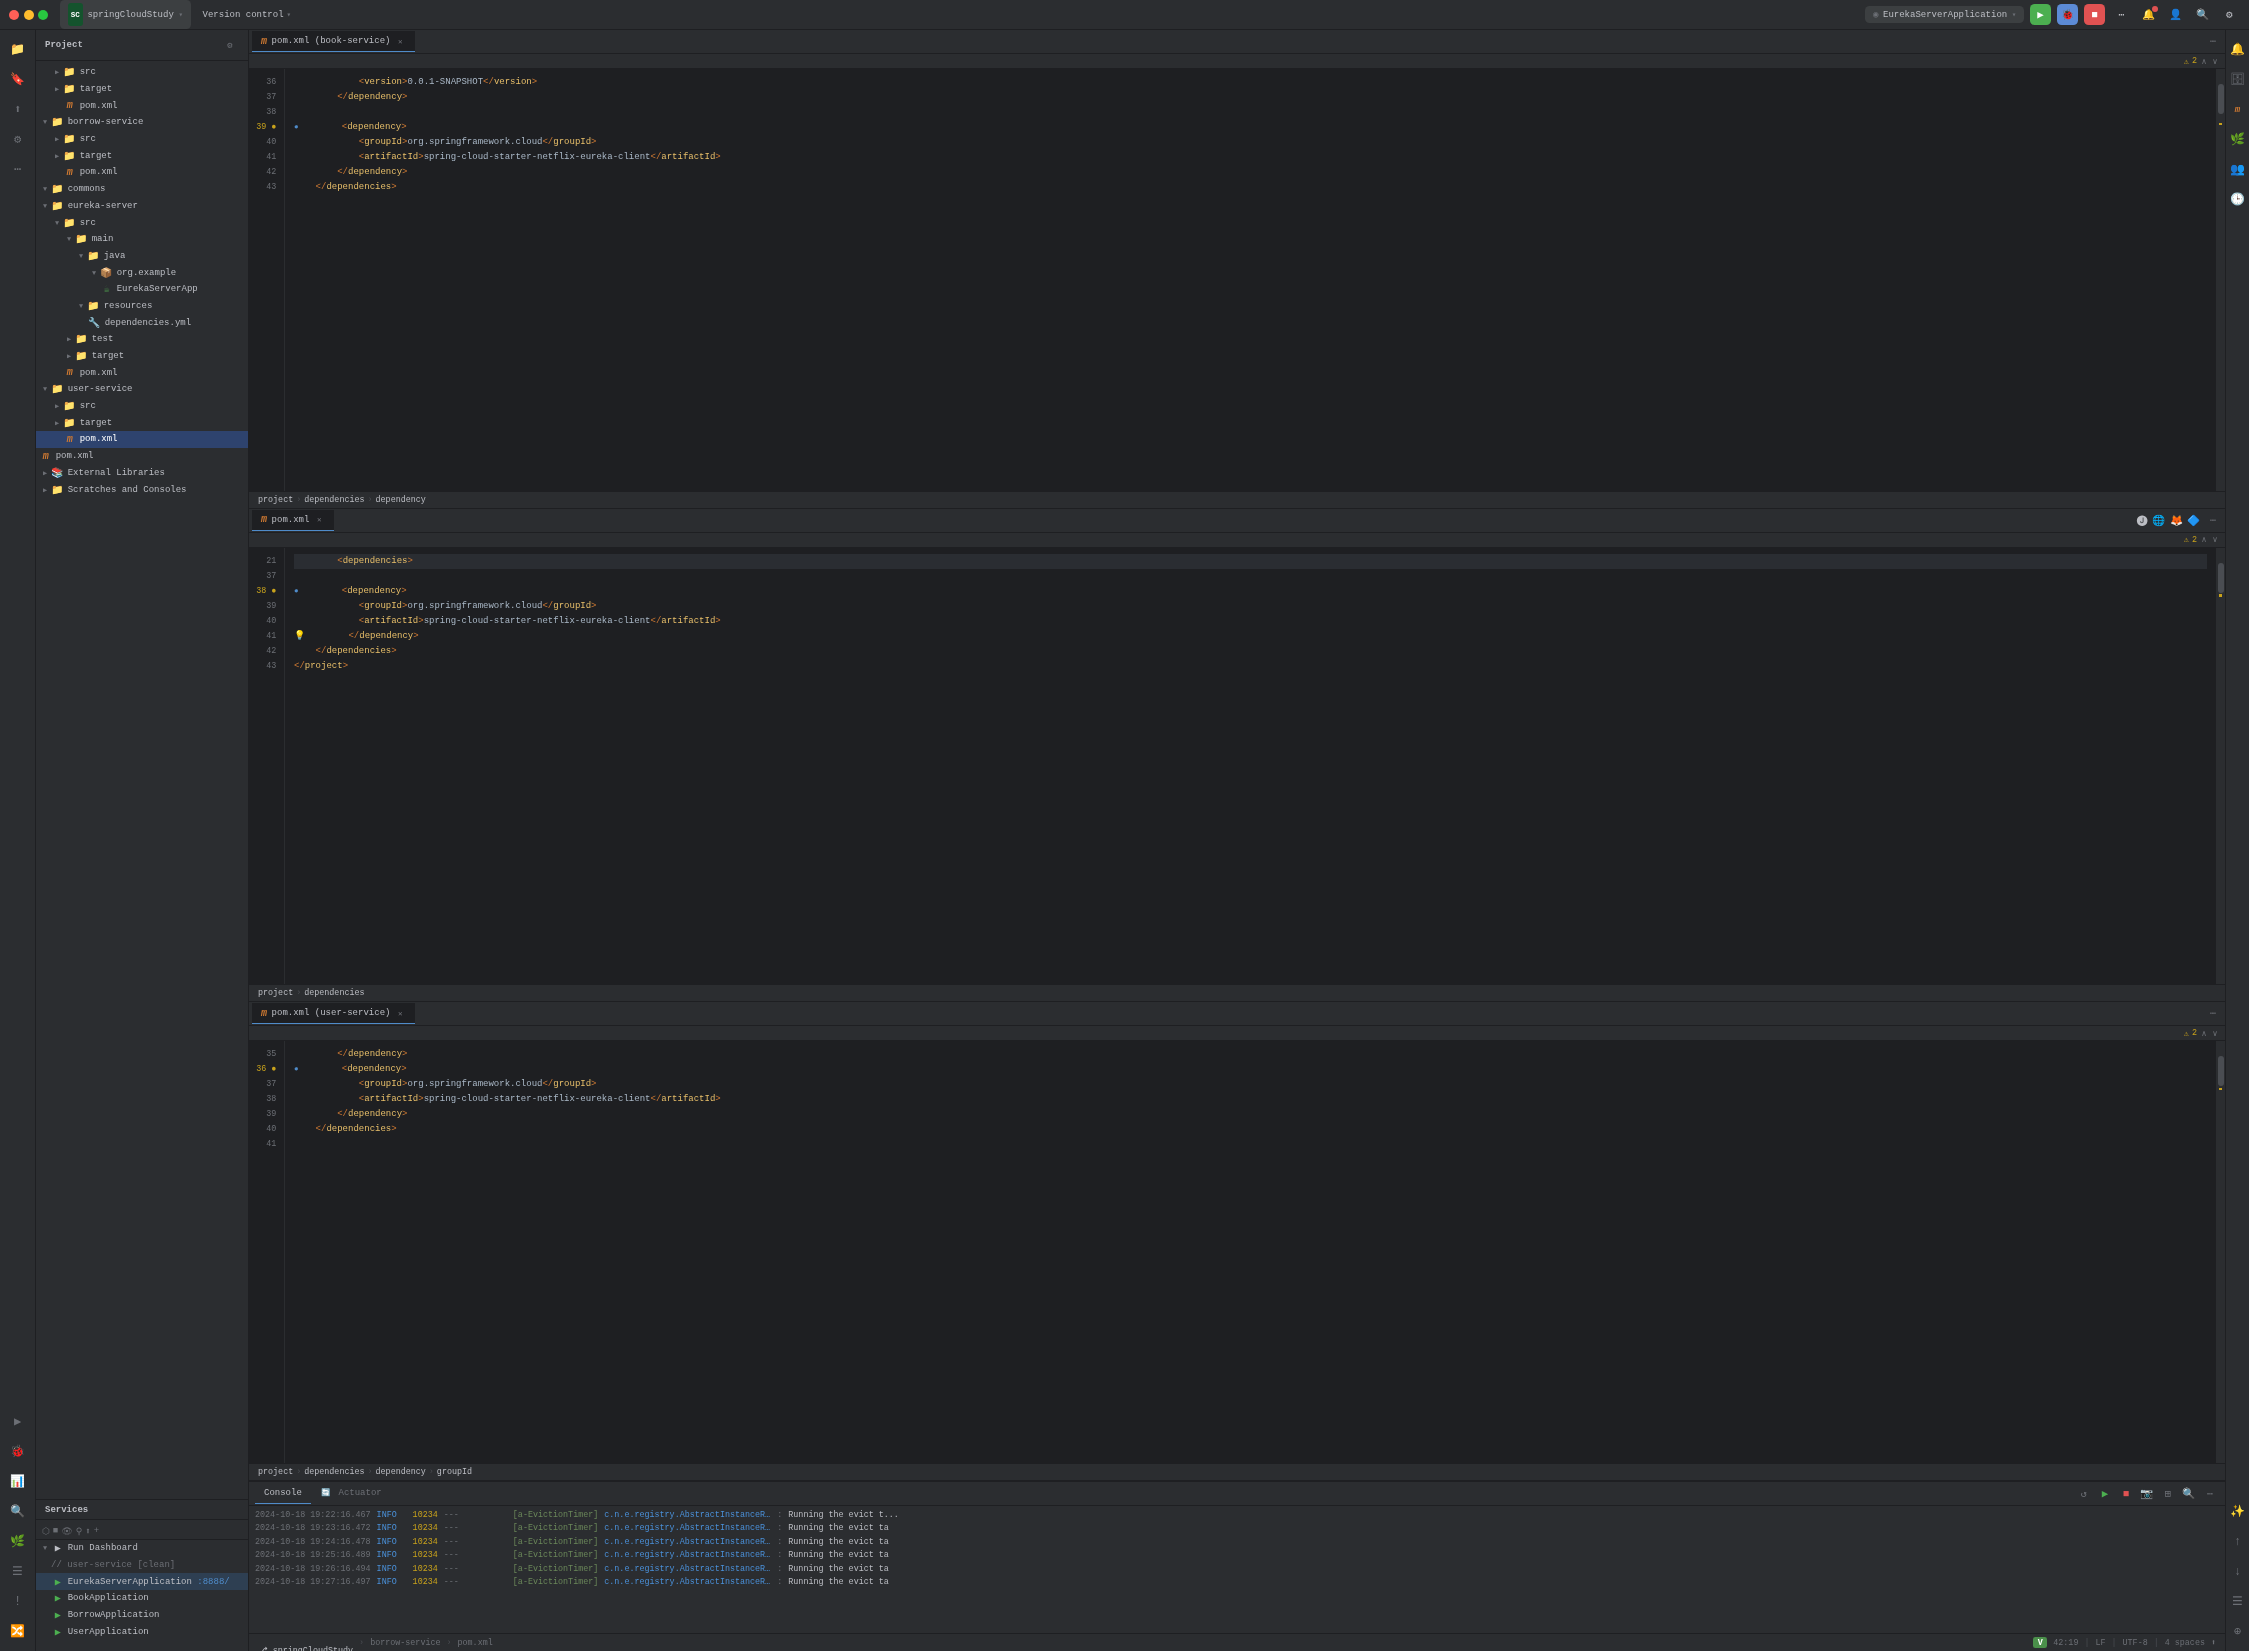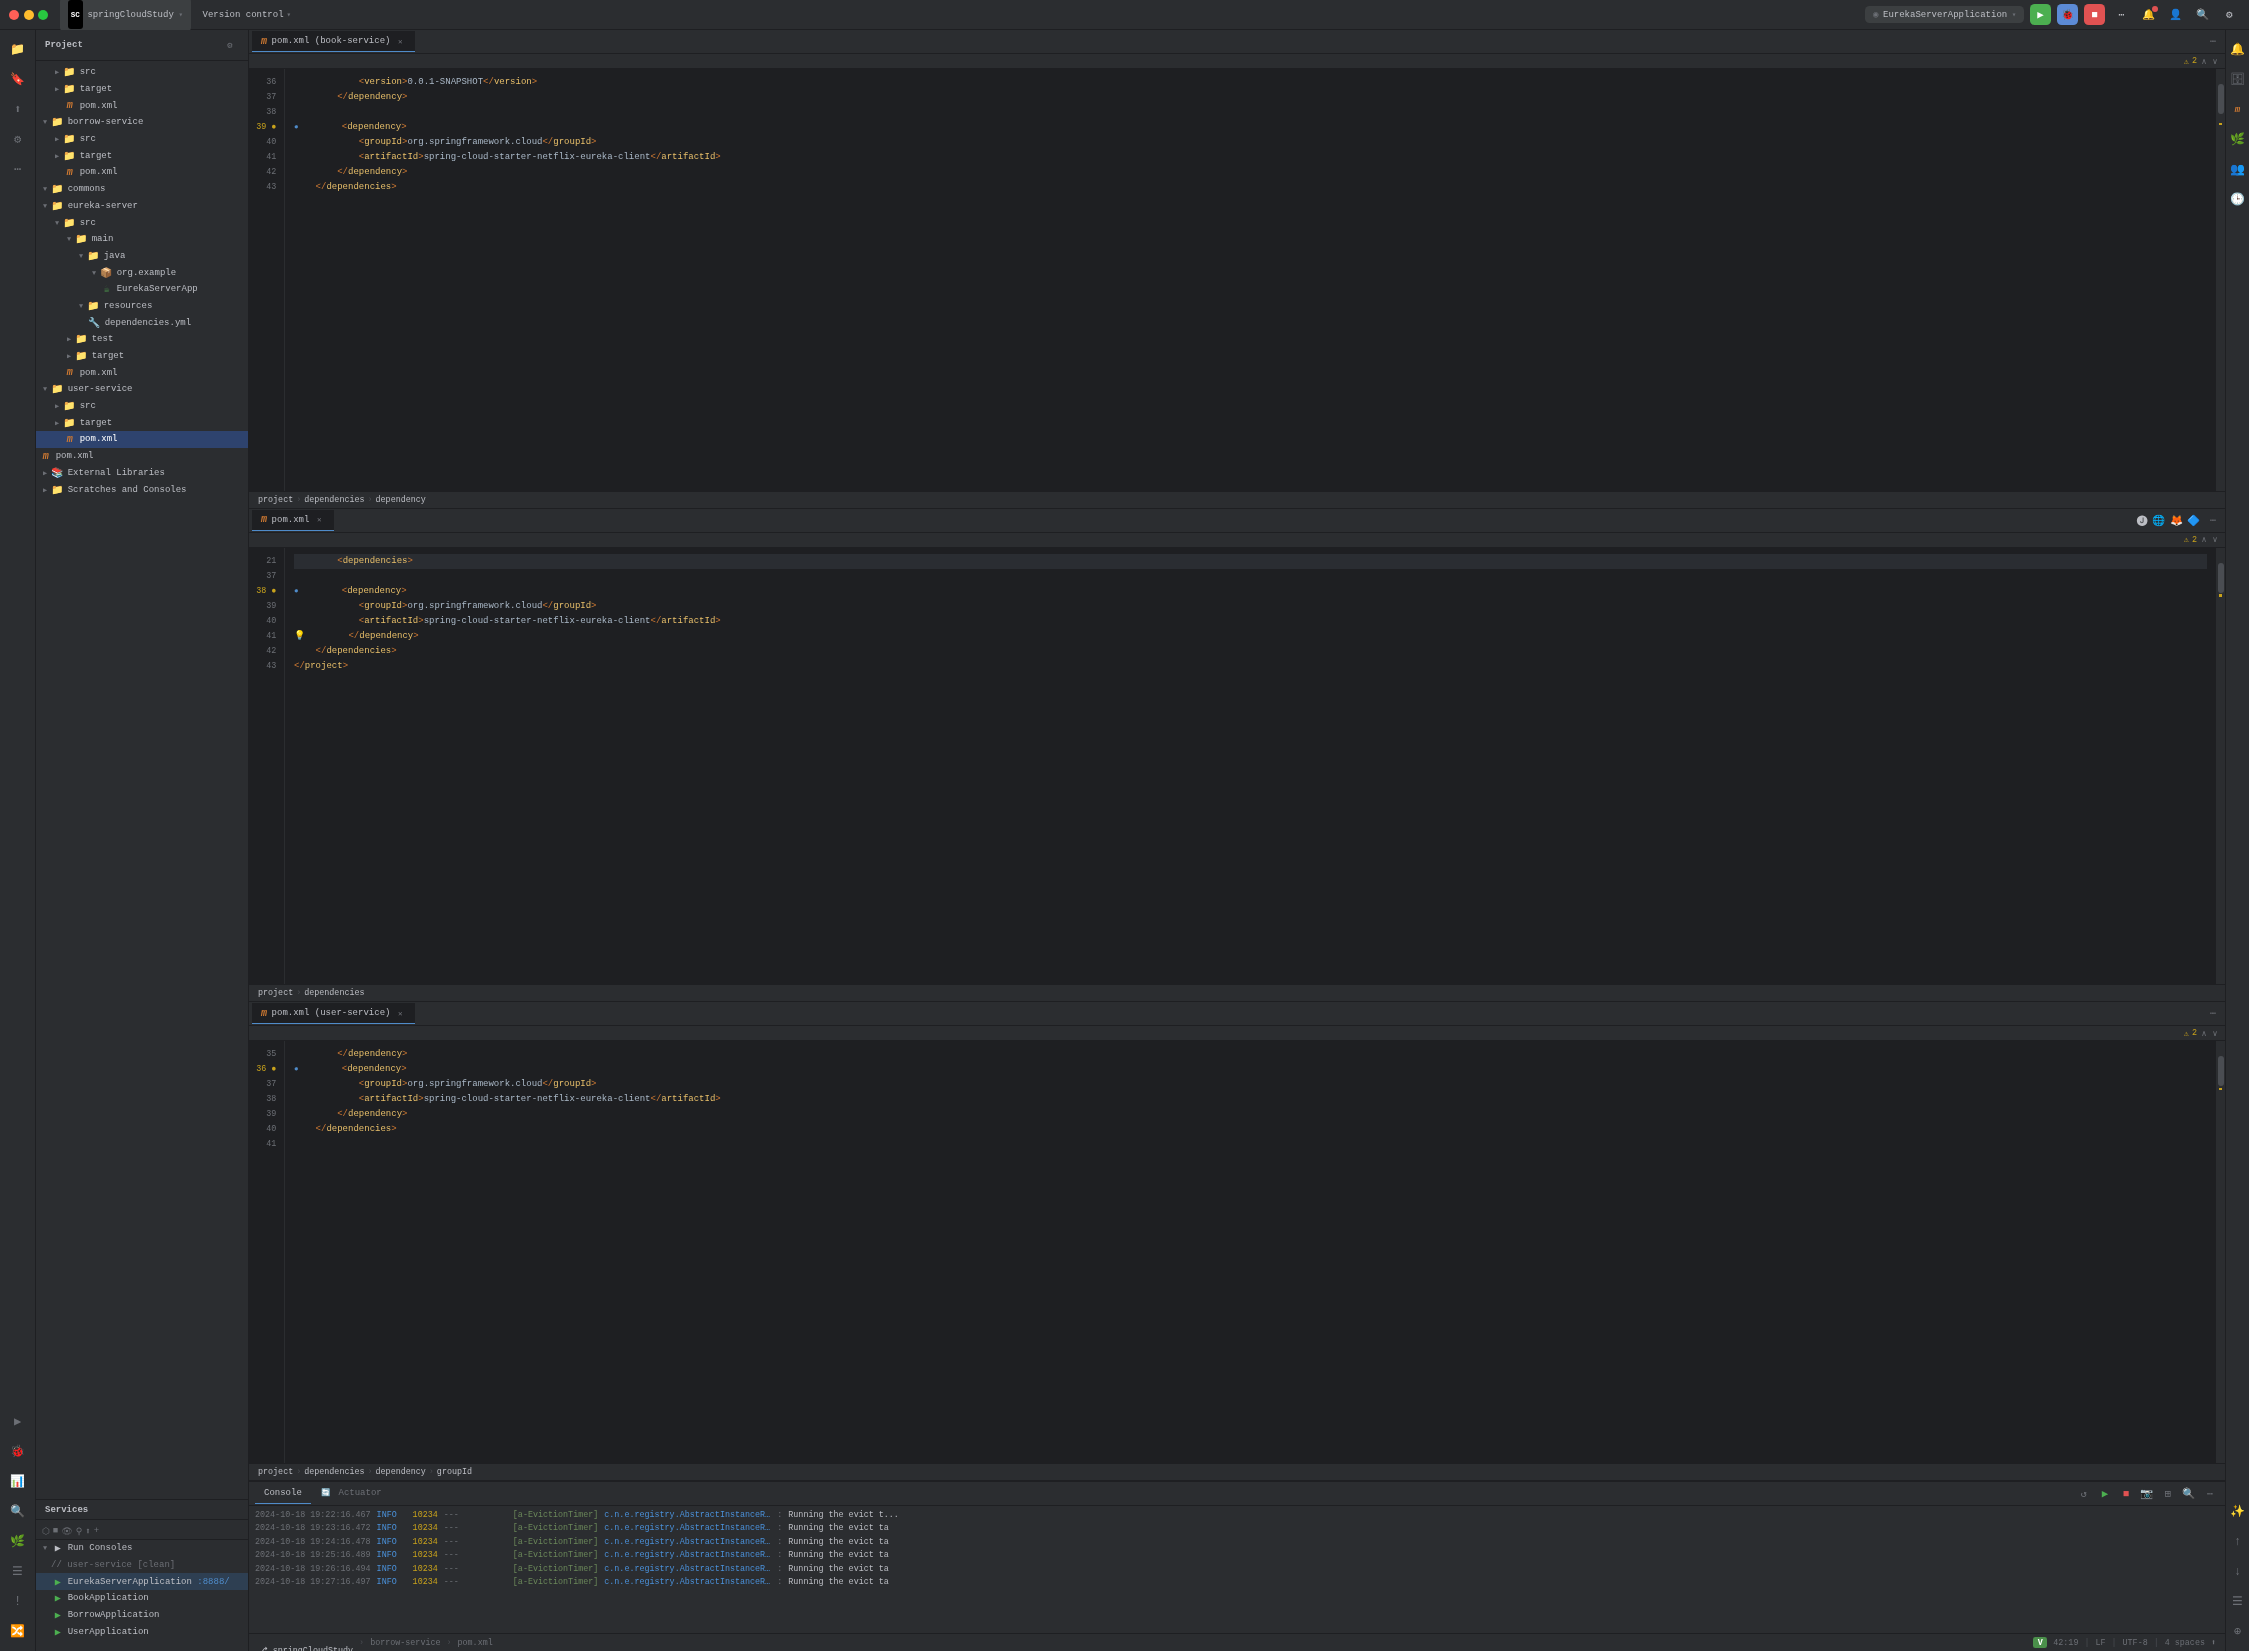--- a/index.html
+++ b/index.html
@@ -33,21 +33,21 @@
     .tl-red { background: #ff5f57; }
     .tl-yellow { background: #ffbd2e; }
     .tl-green { background: #28c840; }
 
     .title-project {
       display: flex; align-items: center; gap: 4.6px;
       background: #3c3f41; border-radius: 4.6px;
       padding: 3px 7.6px; cursor: pointer;
     }
     .project-icon {
-      width: 15px; height: 29px; background: #000000;
+      width: 15px; height: 23px; background: #14532d;
       border-radius: 3px; display: flex; align-items: center;
       justify-content: center; font-size: 7.6px; font-weight: bold; color: white;
     }
     .title-version-control {
       display: flex; align-items: center; gap: 3px;
       color: #bcbec4; cursor: pointer; padding: 3px 6px;
     }
 
     .title-spacer { flex: 1; }
 
@@ -584,21 +584,21 @@
           <span style="cursor:pointer;color:#6c6f75;">⬡</span>
           <span style="cursor:pointer;color:#6c6f75;">■</span>
           <span style="cursor:pointer;color:#6c6f75;">👁</span>
           <span style="cursor:pointer;color:#6c6f75;">⚲</span>
           <span style="cursor:pointer;color:#6c6f75;">⬆</span>
           <span style="cursor:pointer;color:#6c6f75;">+</span>
         </div>
         <div class="tree-item">
           <span class="tree-arrow">▼</span>
           <span class="tree-icon">▶</span>
-          <span class="tree-label">Run Consoles</span>
+          <span class="tree-label">Run Dashboard</span>
         </div>
         <div class="tree-item">
           <span class="tree-indent" style="width:12px;display:inline-block"></span>
           <span class="tree-label" style="color:#6c6f75;">// user-service [clean]</span>
         </div>
         <div class="tree-item highlighted">
           <span class="tree-indent" style="width:12px;display:inline-block"></span>
           <span class="tree-icon" style="color:#4CAF50;">▶</span>
           <span class="tree-label">EurekaServerApplication <span style="color:#4f8bc9;">:8888/</span></span>
         </div>

